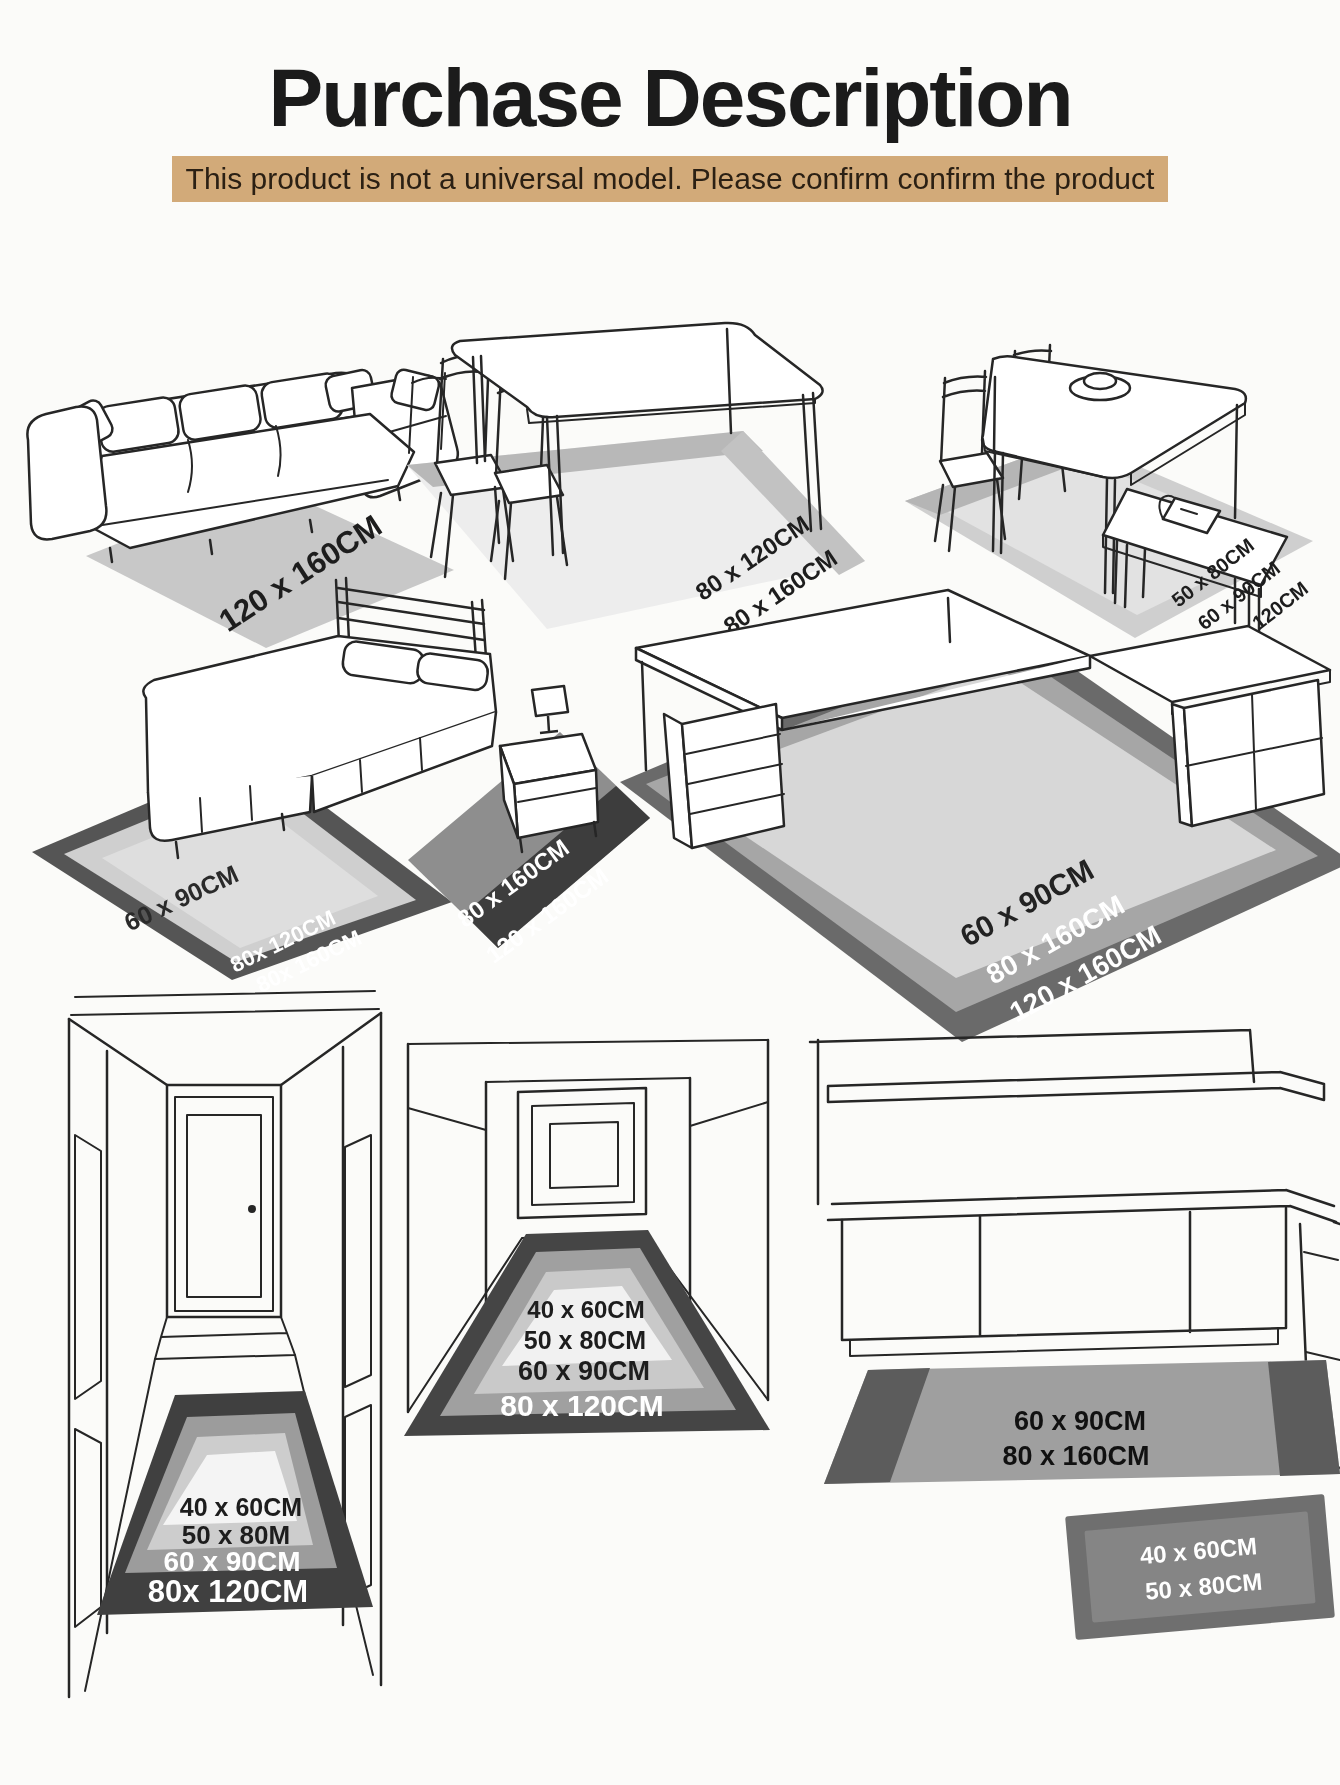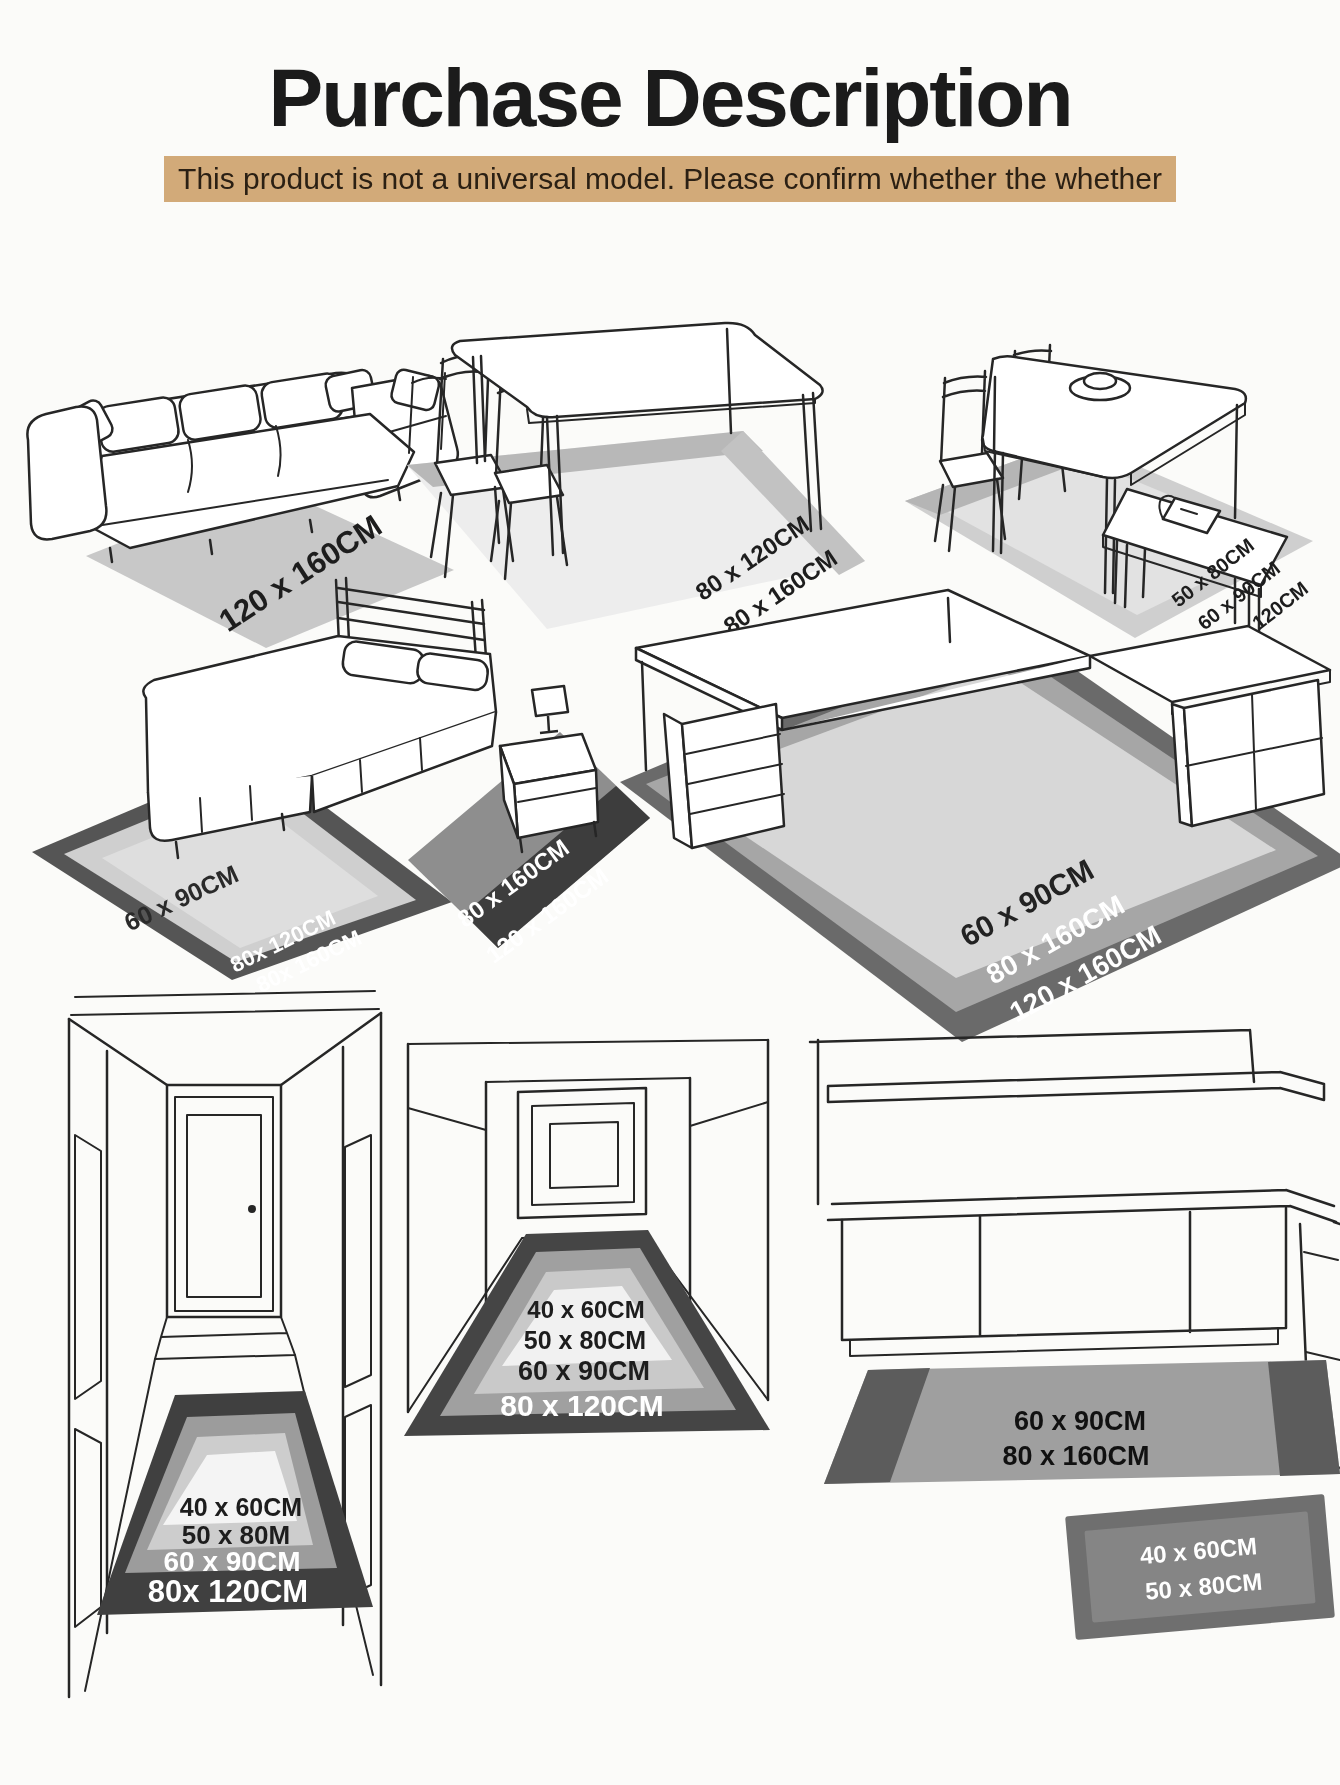--- a/index.html
+++ b/index.html
@@ -19,21 +19,21 @@
   .dk{fill:#1d1d1d;} .wh{fill:#ffffff;}
 </style>
 </head>
 <body>
 
 <div id="page">
 
   <div id="title">Purchase Description</div>
 
   <div id="notice">
-    <span class="hl">This product is not a universal model. Please confirm whether the whether</span><br>
+    <span class="hl">This product is not a universal model. Please confirm confirm the product</span><br>
   </div>
 
   <div class="scene" style="left:0;top:288px">
     <svg width="460" height="366" viewBox="0 0 460 366">
       <polygon points="86,268 268,196 454,282 266,360" fill="#c8c8c8"></polygon>
       <text class="lbl dk" font-size="31" transform="translate(306,294) rotate(-33)">120 x 160CM</text>
       <g>
         <path class="fw" d="M56,158 Q50,138 70,130 L96,122 L330,86 Q352,82 360,92 L368,104 L370,126 L100,170 Q66,180 56,158 Z"></path>
         <rect class="fw" x="0" y="0" width="78" height="46" rx="12" transform="translate(96,120) rotate(-9)"></rect>
         <rect class="fw" x="0" y="0" width="78" height="46" rx="12" transform="translate(178,108) rotate(-9)"></rect>

